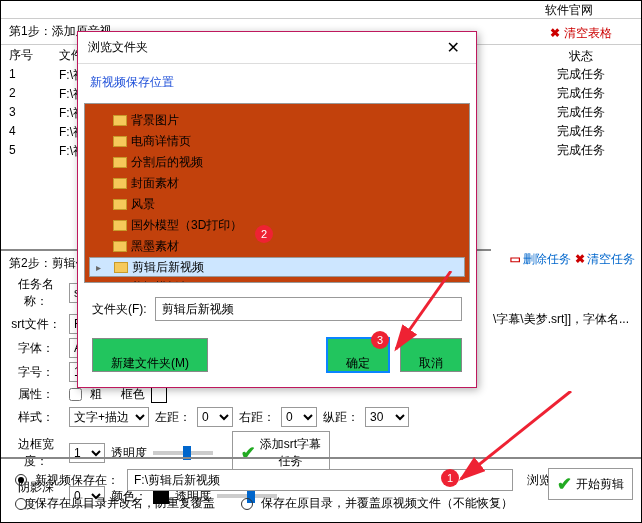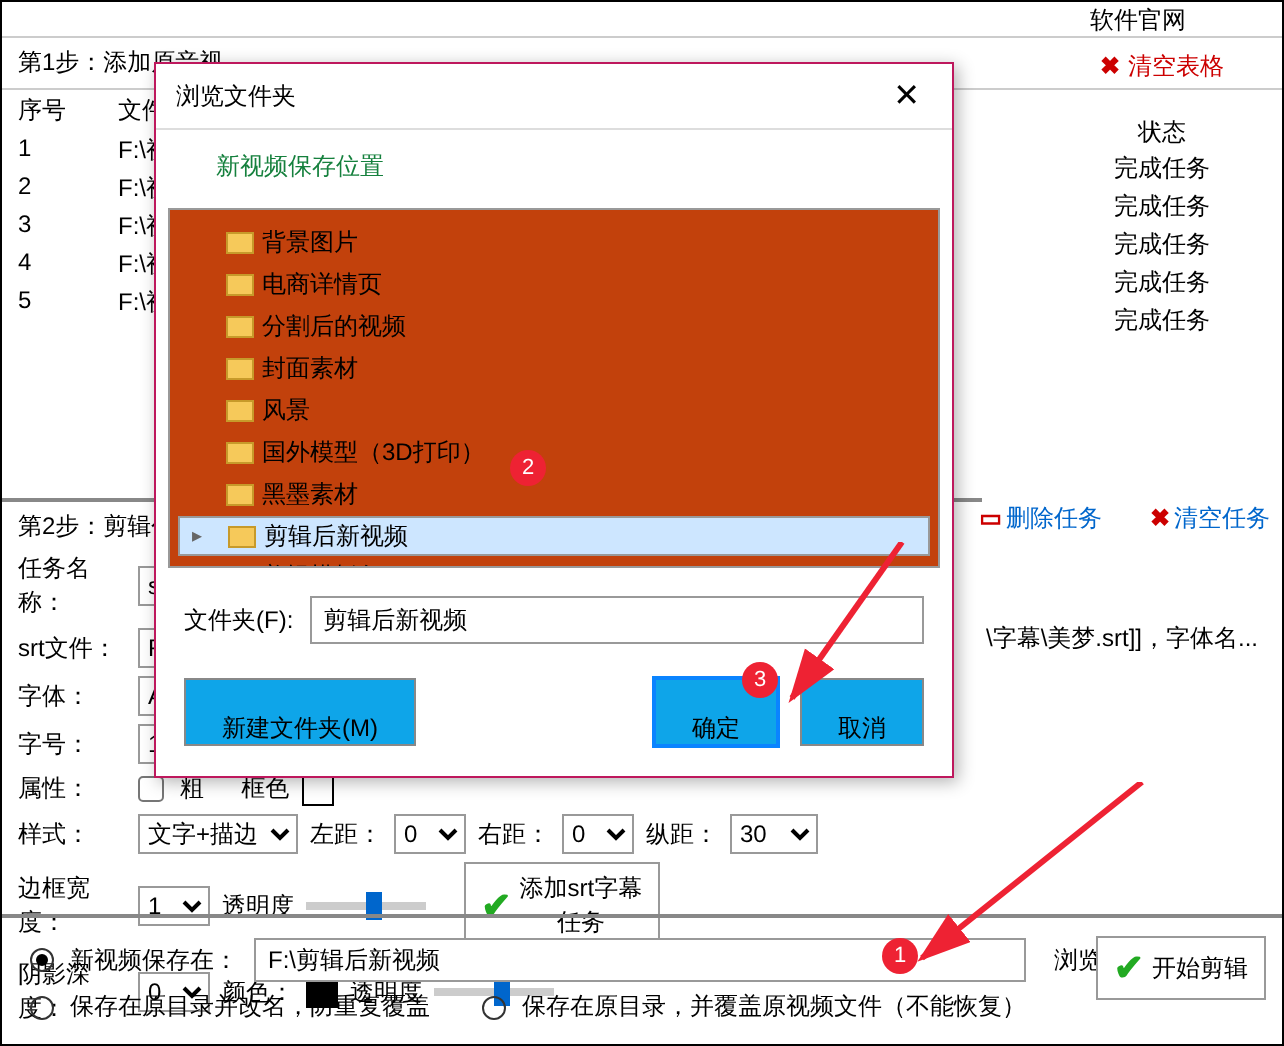--- a/index.html
+++ b/index.html
@@ -7,55 +7,55 @@
 .topbar{height:18px;border-bottom:1px solid #ccc;text-align:right;padding-right:48px;line-height:18px}
 .step1{padding:4px 8px}
 .step-label{color:#000}
 .table-head{display:flex;gap:20px;padding:2px 8px;border-top:1px solid #ccc}
 .table-row{display:flex;gap:20px;padding:1px 8px}
 .col-seq{width:30px}
 .col-file{width:40px}
 .right-panel{position:absolute;right:10px;top:24px;width:100px;text-align:center}
 .clear-link{color:#c00}
 .clear-link .x{color:#c00;font-weight:bold;margin-right:4px}
-.status-col{margin-top:16px}
+.status-col{margin-top:6px}
 .status-item{padding:1px 0}
 .step2{position:absolute;left:0;top:248px;width:490px;padding:4px 8px;border-top:2px solid #888}
 .form-row{display:flex;align-items:center;gap:6px;margin:4px 0}
-.form-label{width:54px;text-align:left}
+.form-label{width:54px;text-align:center}
 .inp{border:1px solid #999;height:20px;padding:0 4px;background:#fff}
 .sel{border:1px solid #999;height:20px;background:#fff}
 .chk{margin-right:2px}
 .slider{width:60px;height:4px;background:#ccc;position:relative;display:inline-block;vertical-align:middle}
 .slider .thumb{position:absolute;width:8px;height:14px;background:#06c;top:-5px;left:30px}
 .green-btn{display:inline-flex;align-items:center;gap:4px;background:#fff;border:1px solid #999;padding:4px 8px}
 .check{color:#2a2;font-size:18px;font-weight:bold}
 .bottom{position:absolute;left:0;bottom:0;width:642px;border-top:2px solid #888;padding:6px 14px}
 .radio-row{display:flex;align-items:center;gap:8px;margin:4px 0}
 .radio{width:12px;height:12px;border:1px solid #333;border-radius:50%;display:inline-block;position:relative}
 .radio.on::after{content:"";position:absolute;width:6px;height:6px;background:#000;border-radius:50%;top:2px;left:2px}
 .path-input{flex:1;border:1px solid #999;height:22px;padding:0 6px}
-.right-actions{position:absolute;right:6px;top:250px;display:flex;gap:24px}
+.right-actions{position:absolute;right:6px;top:250px;display:flex;gap:4px}
 .del-link{color:#06c}
 .del-link .x{color:#c00;margin-right:2px;font-weight:bold}
 
 
 .dialog{position:absolute;left:76px;top:30px;width:400px;background:#fff;border:1px solid #be185d;box-shadow:2px 2px 8px rgba(0,0,0,0.3);z-index:10}
 .dlg-title{display:flex;justify-content:space-between;align-items:center;padding:6px 10px;border-bottom:1px solid #ddd}
 .dlg-close{font-size:16px;cursor:pointer;padding:0 6px}
-.dlg-sub{padding:10px 30px 4px;color:#15803d}
+.dlg-sub{padding:10px 12px 4px;color:#1d4ed8}
 .tree-box{margin:8px 6px;border:1px solid #999;height:180px;overflow:auto;padding:6px 4px;background:#c2410c}
 .tree-item{display:flex;align-items:center;gap:4px;padding:2px 0 2px 24px;position:relative}
 .tree-item.sel{background:#cde6ff}
 .expander{position:absolute;left:6px;color:#666;font-size:10px}
 .folder-ico{width:14px;height:11px;background:#f6c95a;border:1px solid #c79a2a;display:inline-block}
 .dlg-row{display:flex;align-items:center;gap:8px;padding:6px 14px}
 .dlg-input{flex:1;border:1px solid #999;height:24px;padding:0 6px}
 .dlg-btns{display:flex;gap:10px;padding:10px 14px 14px;align-items:center}
-.btn{border:1px solid #888;background:#0ea5e9;height:26px;padding:16px 18px;cursor:pointer}
+.btn{border:1px solid #888;background:#22c55e;height:26px;padding:16px 18px;cursor:pointer}
 .btn.primary{border:2px solid #0a84ff}
 .btn.newf{margin-right:auto}
 
 
 .anno-circle{position:absolute;width:18px;height:18px;border-radius:50%;background:#e23;color:#fff;text-align:center;line-height:18px;font-size:11px;z-index:20}
 .arrow{position:absolute;z-index:15;pointer-events:none}
 
 .srt-note{position:absolute;left:492px;top:310px;font-size:12px}
 .start-edit{position:absolute;right:8px;bottom:22px}
 </style>

